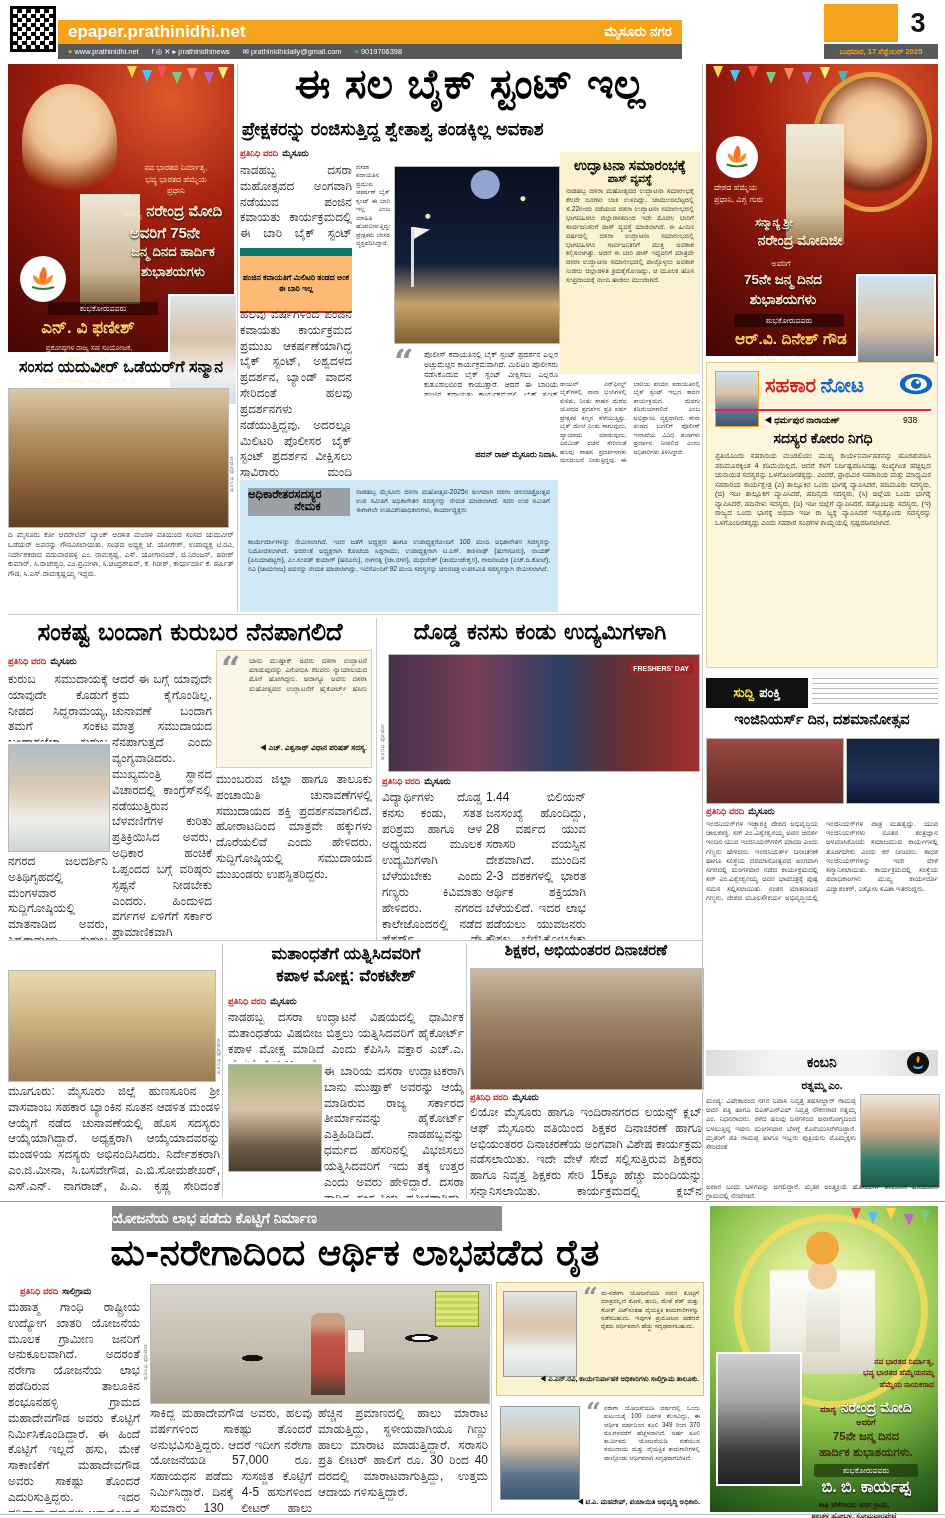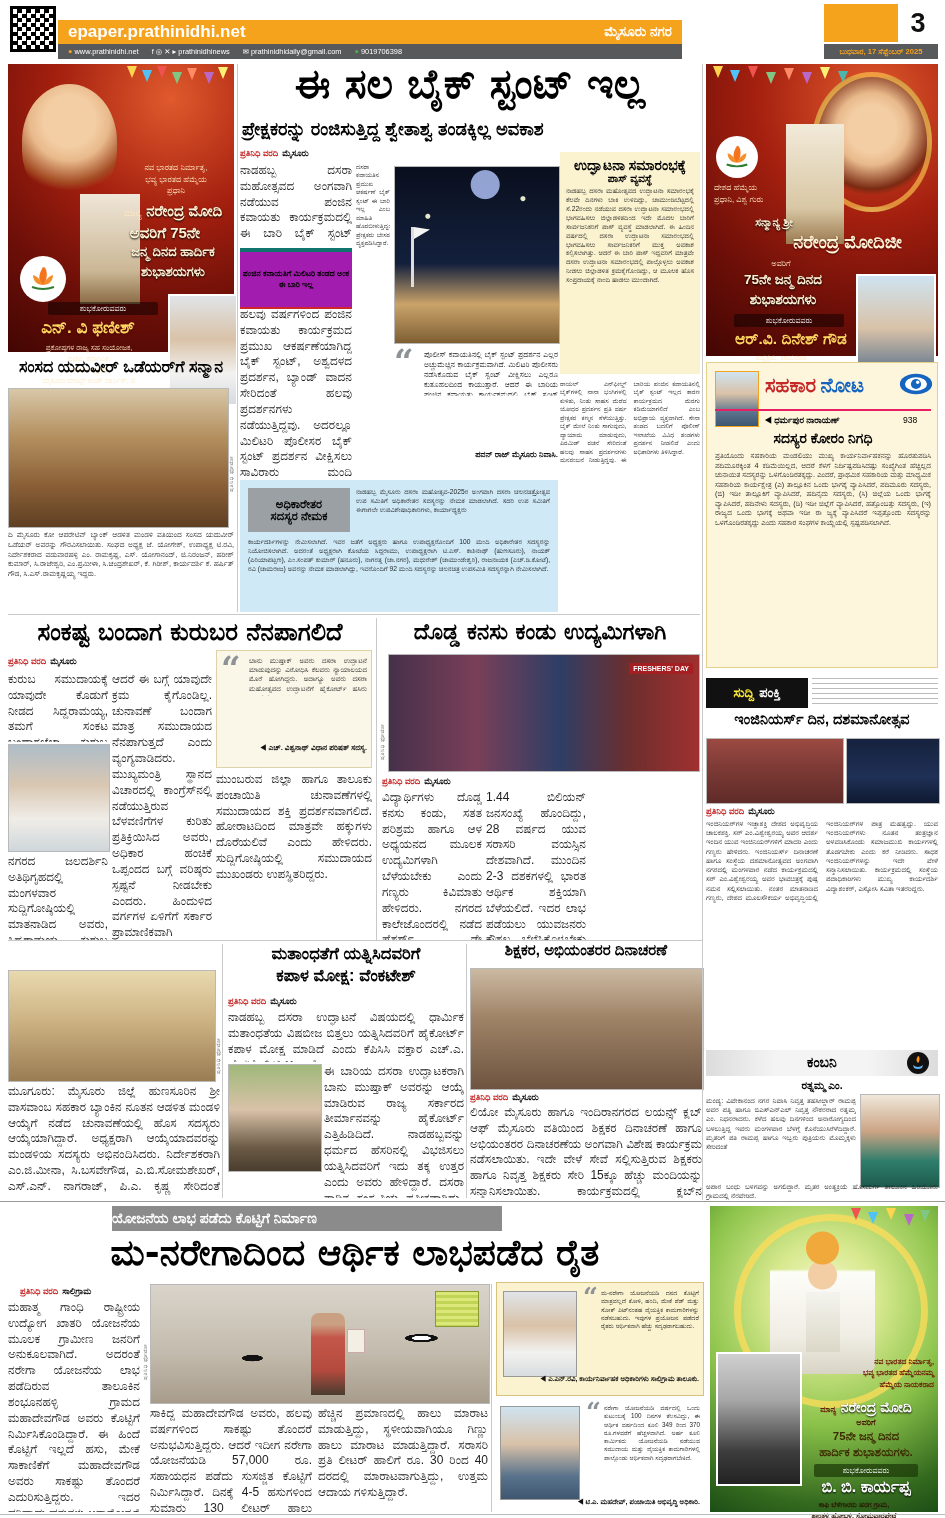--- a/index.html
+++ b/index.html
@@ -27,21 +27,21 @@
   .ad-small{color:#ffe9c2;font-size:8px;line-height:1.45;text-align:center}
   .ad-name{color:#fff3d6;font-weight:bold;text-shadow:0 1px 2px #000}
   .ad-strip{background:rgba(0,0,0,.45);color:#fff;font-size:7.8px;text-align:center;line-height:13px;border-radius:2px}
   .ad-sponsor{color:#ffd761;font-weight:bold;text-shadow:0 1px 2px #4d0000}
   .ad-desig{color:#ffe9c2;font-size:7.4px;line-height:1.5;text-align:center}
   .lotus-circle{background:#fff;border-radius:50%;display:flex;align-items:center;justify-content:center}
   .portrait{border:2px solid #fff;box-sizing:border-box}
   
   .passbox{background:#fbf3d0}
   .bluebox{background:#cfe9f7}
-  .notebox{background:#a21caf;border-top:4px solid #0f766e;border-bottom:2px solid #cc2a2a}
+  .notebox{background:#fdba74;border-top:8px solid #0f766e;border-bottom:2px solid #cc2a2a}
   .quotebox{background:#faf6e8;border:1px solid #ddd2a8}
   .sahakara{background:#fdf5dc;border:1px solid #e4d089}
   .kicker{background:#8b8b8b;color:#fff;font-weight:bold;text-align:left}
   
   .ph-stunt{background:
       radial-gradient(circle at 20% 28%,rgba(255,255,220,.9) 0 2px,transparent 3px),
       radial-gradient(circle at 78% 18%,rgba(255,255,220,.9) 0 2px,transparent 3px),
       radial-gradient(circle at 55% 10%,rgba(180,200,255,.8) 0 14px,transparent 15px),
       linear-gradient(180deg,#0a0f1e 0%,#13203c 55%,#caa36a 78%,#7e5f33 100%)}
   .ph-felici{background:linear-gradient(180deg,#d8c7a8 0%,#b38f5e 35%,#8a5f37 70%,#5f3f22 100%)}
@@ -155,21 +155,21 @@
         <path d="M5 24 Q16 28 27 24" stroke="#2e7d32" stroke-width="2" fill="none"></path>
       </svg>
     </div>
     <div class="abs" style="right:6px;top:8px;width:110px;height:130px;border-radius:50%;border:5px solid rgba(255,200,80,.65);background:radial-gradient(circle at 50% 40%,#f3cda3 0 24px,#e8b98b 36px,#7a2a12 60px,transparent 66px)"></div>
     <div class="abs" style="left:80px;top:60px;width:58px;height:120px;background:linear-gradient(180deg,#f2ead9,#d9c7a4 70%,#9a7a50)"></div>
     <div class="abs ad-small" style="left:8px;top:118px;width:120px;text-align:left">
       <div>ದೇಶದ ಹೆಮ್ಮೆಯ</div>
         <div>ಪ್ರಧಾನಿ, ವಿಶ್ವ ಗುರು</div>
     </div>
     <div class="abs ad-name" style="left:8px;top:152px;width:120px;font-size:11px;text-align:center">ಸನ್ಮಾನ್ಯ ಶ್ರೀ</div>
-    <div class="abs ad-sponsor" style="left:16px;top:168px;width:180px;font-size:18px;text-align:right;color:#fff3d6">ನರೇಂದ್ರ ಮೋದಿಜೀ</div>
+    <div class="abs ad-sponsor" style="left:4px;top:168px;width:180px;font-size:14px;text-align:center;color:#fff3d6">ನರೇಂದ್ರ ಮೋದಿಜೀ</div>
     <div class="abs ad-small" style="left:30px;top:194px;width:90px">ಅವರಿಗೆ</div>
     <div class="abs ad-name" style="left:2px;top:208px;width:150px;font-size:13.5px;text-align:center">75ನೇ ಜನ್ಮ ದಿನದ</div>
     <div class="abs ad-name" style="left:2px;top:228px;width:150px;font-size:13.5px;text-align:center">ಶುಭಾಶಯಗಳು</div>
     <div class="abs ad-strip" style="left:28px;top:250px;width:110px">ಶುಭಕೋರುವವರು</div>
     <div class="abs ad-sponsor" style="left:0px;top:266px;width:170px;font-size:15.5px;text-align:center">ಆರ್.ವಿ. ದಿನೇಶ್ ಗೌಡ</div>
     <div class="abs ad-desig" style="left:0px;top:288px;width:150px">
       <div>ಅಧ್ಯಕ್ಷರು, ಚಾಮರಾಜ</div>
         <div>ವಿಧಾನಸಭಾ ಕ್ಷೇತ್ರ,</div>
         <div>ಭಾರತೀಯ ಜನತಾ ಪಾರ್ಟಿ,</div>
         <div>ಮೈಸೂರು</div>
@@ -203,21 +203,21 @@
   <div class="abs" style="left:394px;top:610px;width:164px;height:2px;background:#d63031"></div>
 
   <div class="abs passbox" style="left:560px;top:152px;width:140px;height:222px;padding:6px;box-sizing:border-box">
     <div class="hl" style="font-size:14px;text-align:center">ಉದ್ಘಾಟನಾ ಸಮಾರಂಭಕ್ಕೆ</div>
     <div class="hl" style="font-size:10.5px;text-align:center;margin-bottom:3px">ಪಾಸ್ ವ್ಯವಸ್ಥೆ</div>
     <div class="bt" style="font-size:6.7px;height:176px">ನಾಡಹಬ್ಬ ದಸರಾ ಮಹೋತ್ಸವದ ಉದ್ಘಾಟನಾ ಸಮಾರಂಭಕ್ಕೆ ಕೆಲವೇ ದಿನಗಳು ಬಾಕಿ ಉಳಿದಿದ್ದು, ಚಾಮುಂಡಿಬೆಟ್ಟದಲ್ಲಿ ಸೆ.22ರಂದು ನಡೆಯುವ ದಸರಾ ಉದ್ಘಾಟನಾ ಸಮಾರಂಭದಲ್ಲಿ ಭಾಗವಹಿಸಲು ಜಿಲ್ಲಾಡಳಿತದಿಂದ ಇದೇ ಮೊದಲ ಬಾರಿಗೆ ಸಾರ್ವಜನಿಕರಿಗೆ ಪಾಸ್ ವ್ಯವಸ್ಥೆ ಮಾಡಲಾಗಿದೆ. ಈ ಹಿಂದಿನ ವರ್ಷದಲ್ಲಿ ದಸರಾ ಉದ್ಘಾಟನಾ ಸಮಾರಂಭದಲ್ಲಿ ಭಾಗವಹಿಸಲು ಸಾರ್ವಜನಿಕರಿಗೆ ಮುಕ್ತ ಅವಕಾಶ ಕಲ್ಪಿಸಲಾಗಿತ್ತು. ಆದರೆ ಈ ಬಾರಿ ಪಾಸ್ ಇದ್ದವರಿಗೆ ಮಾತ್ರವೇ ದಸರಾ ಉದ್ಘಾಟನಾ ಸಮಾರಂಭದಲ್ಲಿ ಪಾಲ್ಗೊಳ್ಳಲು ಅವಕಾಶ ನೀಡಲು ಜಿಲ್ಲಾಡಳಿತ ಕ್ರಮಕೈಗೊಂಡಿದ್ದು, ಆ ಮೂಲಕ ಹೊಸ ಸಂಪ್ರದಾಯಕ್ಕೆ ನಾಂದಿ ಹಾಡಲು ಮುಂದಾಗಿದೆ.</div>
   </div>
   <div class="abs bt" style="left:560px;top:380px;width:140px;height:230px;column-count:2;column-gap:7px;font-size:6.4px">ರಾಯಲ್ ಎನ್‌ಫೀಲ್ಡ್ ಬೈಕ್‌ಗಳಲ್ಲಿ ನಾನಾ ಭಂಗಿಗಳಲ್ಲಿ ಕುಳಿತು, ನಿಂತು ಸಾಹಸ ಮೆರೆವ ಯೋಧರ ಪ್ರದರ್ಶನ ಪ್ರತಿ ವರ್ಷ ಪ್ರೇಕ್ಷಕರ ಕಣ್ಮನ ಸೆಳೆಯುತ್ತಿತ್ತು. ಬೈಕ್ ಮೇಲೆ ನಿಂತು ಸಾಗುವುದು, ವ್ಯಾಯಾಮ ಮಾಡುವುದು, ಪಿರಮಿಡ್ ರಚನೆ ಸೇರಿದಂತೆ ಹಲವು ಸಾಹಸ ಪ್ರದರ್ಶನಗಳು ಮನರಂಜನೆ ನೀಡುತ್ತಿದ್ದವು. ಈ ಬಾರಿಯ ಪಂಜಿನ ಕವಾಯತಿನಲ್ಲಿ ಬೈಕ್ ಸ್ಟಂಟ್ ಇಲ್ಲದ ಕಾರಣ ಕಾರ್ಯಕ್ರಮದ ಮೆರಗು ಕಡಿಮೆಯಾಗಲಿದೆ ಎಂಬ ಅಭಿಪ್ರಾಯ ವ್ಯಕ್ತವಾಗಿದೆ. ಸೇನಾ ತಂಡದ ಬದಲಿಗೆ ಪೊಲೀಸ್ ಇಲಾಖೆಯ ವಿವಿಧ ತಂಡಗಳು ಪ್ರದರ್ಶನ ನೀಡಲಿವೆ ಎಂದು ಅಧಿಕಾರಿಗಳು ತಿಳಿಸಿದ್ದಾರೆ.</div>
 
   <div class="abs bluebox" style="left:240px;top:480px;width:318px;height:132px;padding:6px;box-sizing:border-box">
-    <div class="abs" style="left:8px;top:8px;width:102px;height:44px;background:#9aa0a4;display:flex;flex-direction:column;align-items:center;justify-content:center">
+    <div class="abs" style="left:8px;top:8px;width:102px;height:28px;background:#9aa0a4;display:flex;flex-direction:row;align-items:flex-start;justify-content:center">
       <span class="hl" style="font-size:11.5px">ಅಧಿಕಾರೇತರ</span>
       <span class="hl" style="font-size:11.5px">ಸದಸ್ಯರ ನೇಮಕ</span>
     </div>
     <div class="abs bt" style="left:116px;top:8px;width:194px;height:46px;font-size:6.7px">ನಾಡಹಬ್ಬ ಮೈಸೂರು ದಸರಾ ಮಹೋತ್ಸವ-2025ರ ಅಂಗವಾಗಿ ದಸರಾ ಚಲನಚಿತ್ರೋತ್ಸವ ಉಪ ಸಮಿತಿಗೆ ಅಧಿಕಾರೇತರ ಸದಸ್ಯರನ್ನು ನೇಮಕ ಮಾಡಲಾಗಿದೆ. ಸದರಿ ಉಪ ಸಮಿತಿಗೆ ಈಗಾಗಲೇ ಉಪವಿಶೇಷಾಧಿಕಾರಿಗಳು, ಕಾರ್ಯಾಧ್ಯಕ್ಷರು</div>
     <div class="abs bt" style="left:8px;top:58px;width:302px;height:66px;font-size:6.7px">ಕಾರ್ಯದರ್ಶಿಗಳನ್ನು ನೇಮಿಸಲಾಗಿದೆ. ಇವರ ಜತೆಗೆ ಅಧ್ಯಕ್ಷರು ಹಾಗೂ ಉಪಾಧ್ಯಕ್ಷರೊಂದಿಗೆ 100 ಮಂದಿ ಅಧಿಕಾರೇತರ ಸದಸ್ಯರನ್ನು ನಿಯೋಜಿಸಲಾಗಿದೆ. ಅದರಂತೆ ಅಧ್ಯಕ್ಷರಾಗಿ ಕೋಟೆಯ ಸಿದ್ದರಾಮು, ಉಪಾಧ್ಯಕ್ಷರಾಗಿ ಟಿ.ಎಸ್. ಕಾಶಿನಾಥ್ (ಹುಣಸೂರು), ನಾಯಕ್ (ಪಿರಿಯಾಪಟ್ಟಣ), ಎಂ.ಸಂಪತ್ ಕುಮಾರ್ (ಹನೂರು), ನಾಗರತ್ನ (ಚಾ.ನಗರ), ಮಧುರೇಶ್ (ಚಾಮುಂಡೇಶ್ವರಿ), ರಾಜನಾಯಕ (ಎಚ್.ಡಿ.ಕೋಟೆ), ರವಿ (ಚಾಮರಾಜ) ಅವರನ್ನು ನೇಮಕ ಮಾಡಲಾಗಿದ್ದು, ಇವರೊಂದಿಗೆ 92 ಮಂದಿ ಸದಸ್ಯರನ್ನು ಚಲನಚಿತ್ರ ಉಪಸಮಿತಿ ಸದಸ್ಯರನ್ನಾಗಿ ನೇಮಿಸಲಾಗಿದೆ.</div>
   </div>
 
   <div class="abs hl" style="left:8px;top:358px;width:226px;font-size:16px;text-align:center">ಸಂಸದ ಯದುವೀರ್ ಒಡೆಯರ್‌ಗೆ ಸನ್ಮಾನ</div>
   <div class="abs photo ph-felici" style="left:8px;top:388px;width:219px;height:138px"></div>
   <div class="abs vcredit" style="left:228px;top:392px;height:100px">ಪ್ರತಿನಿಧಿ ಫೋಟೋ</div>

